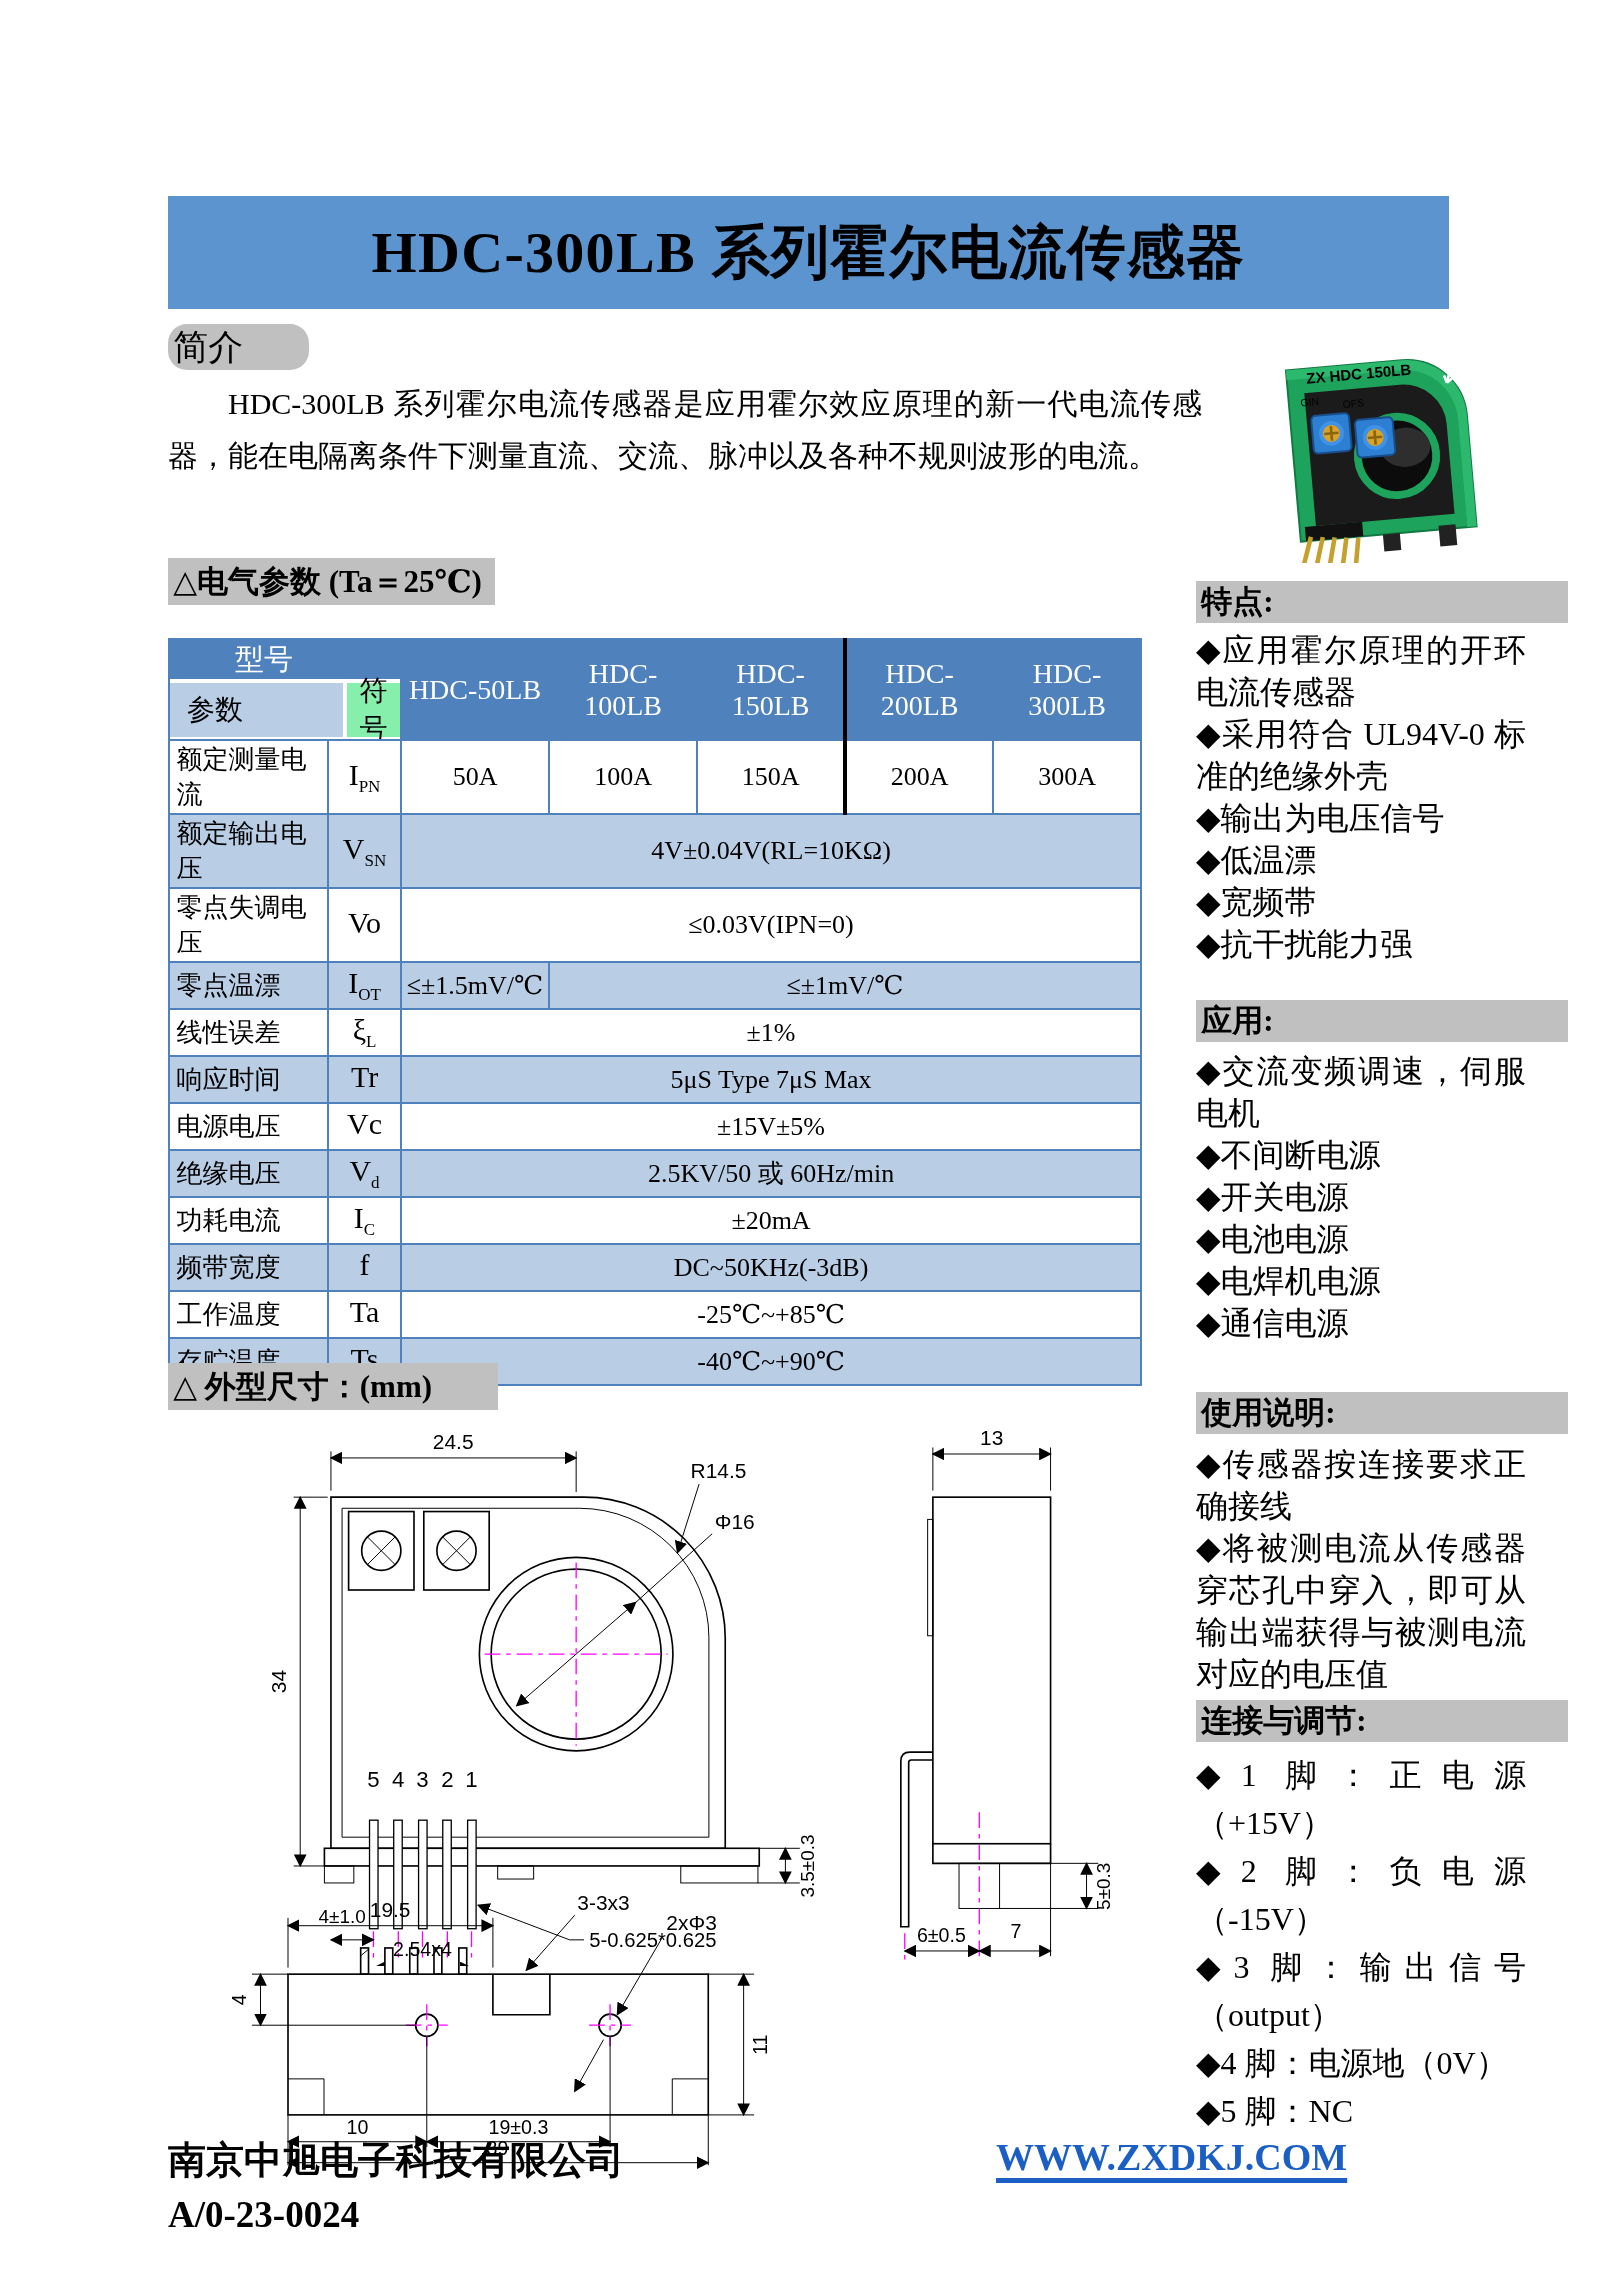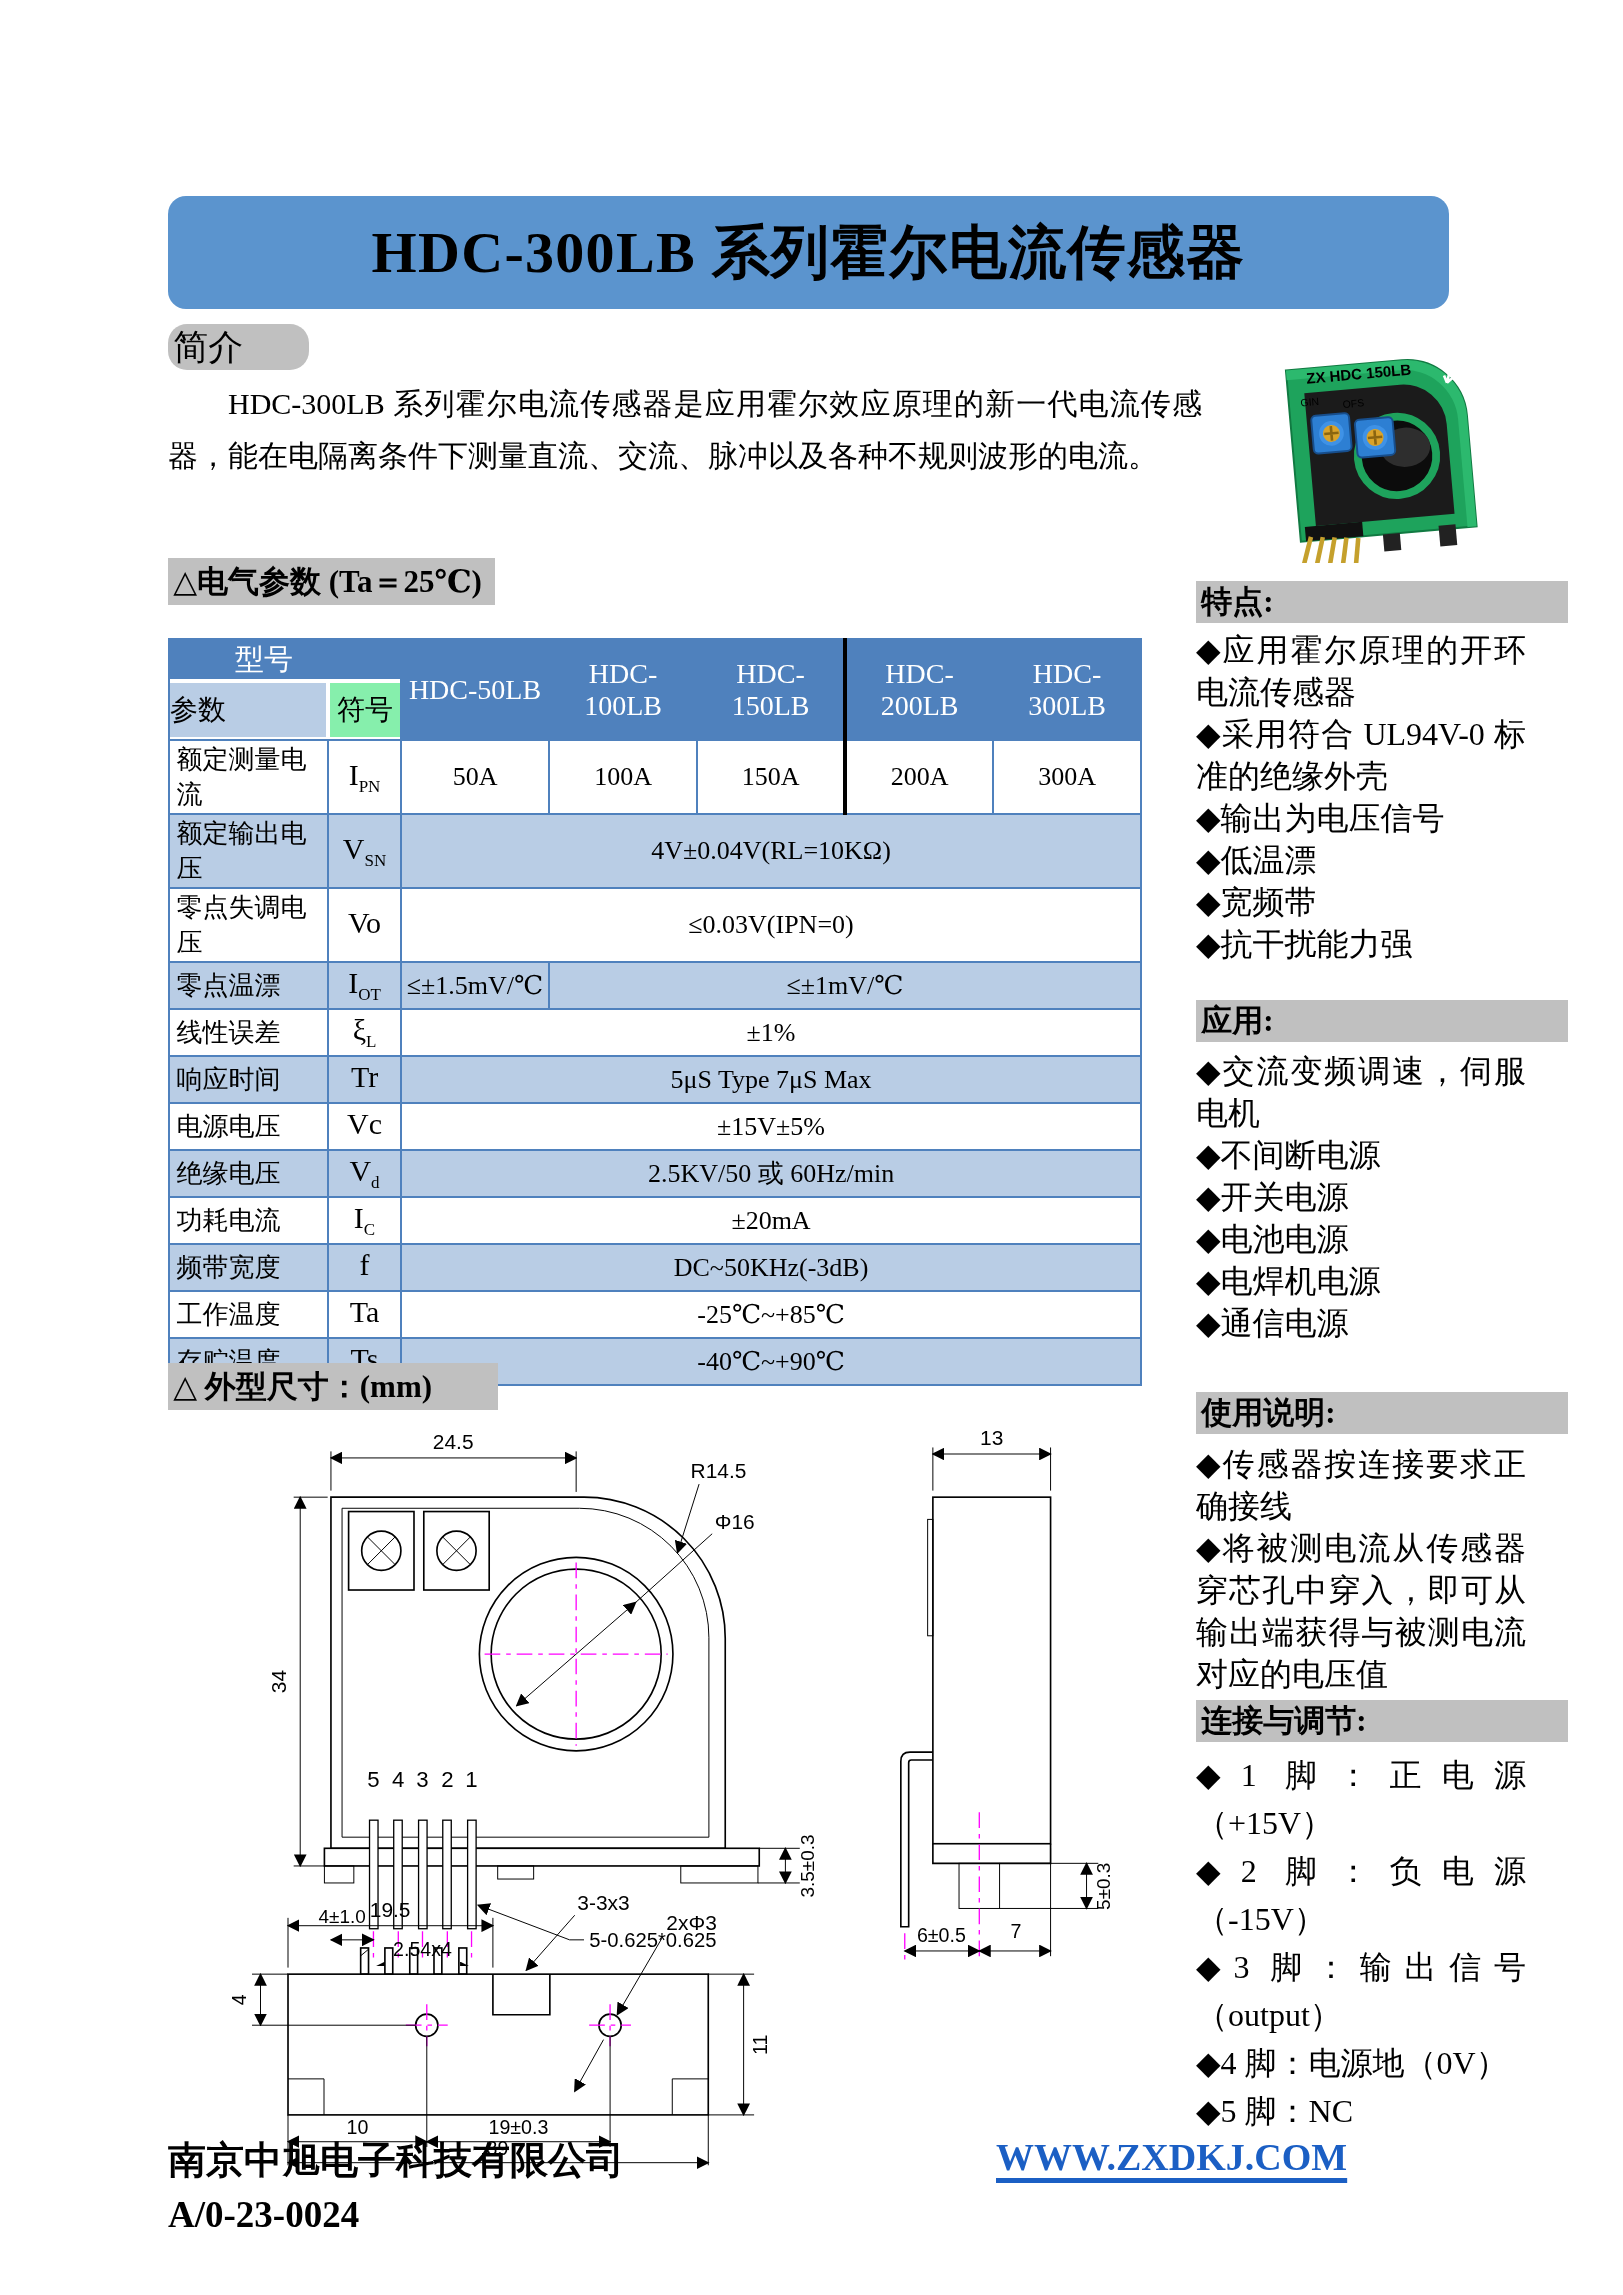--- a/index.html
+++ b/index.html
@@ -2,21 +2,21 @@
 <html style="font-size:10.5px"><head>
 <meta charset="utf-8">
 <style>
   html,body{margin:0;padding:0;background:#888;}
   .page{position:relative;width:1623px;height:2295px;background:#fff;
         font-family:"Liberation Serif","DejaVu Serif",serif;color:#000;overflow:hidden;}
   .abs{position:absolute;}
   
   .banner{left:168px;top:196px;width:1281px;height:113px;background:#5b94ce;
           display:flex;align-items:center;justify-content:center;
-          font-size:58px;font-weight:bold;letter-spacing:1.3px;border-radius:18px;}
+          font-size:58px;font-weight:bold;letter-spacing:1.3px;}
   
   .gray{background:#c0c0c0;display:flex;align-items:center;padding-left:5.2px;box-sizing:border-box;}
   .h-intro{left:168px;top:324px;width:141px;height:46px;font-size:35px;border-radius:19px;}
   .h-elec{left:168px;top:558px;width:327px;height:47px;font-size:31px;font-weight:bold;}
   .h-dim{left:168px;top:1363px;width:330px;height:47px;font-size:31px;font-weight:bold;}
   .sidebar-h{left:1196px;width:372px;height:42px;font-size:31px;font-weight:bold;}
   
   .intro-p{left:168px;top:378px;width:1034px;font-size:30px;line-height:52px;
            text-align:justify;text-indent:2em;}
   
@@ -27,21 +27,21 @@
   .tblwrap{left:168px;top:638px;}
   table{border-collapse:collapse;table-layout:fixed;width:974px;}
   col.c1{width:159px;} col.c2{width:73px;} col.cm{width:148px;}
   th,td{border:2.6px solid #4f81bd;overflow:hidden;}
   th.model{background:#4f81bd;color:#fff;font-weight:normal;font-size:28px;height:97px;text-align:center;}
   th.corner{padding:0;background:#fff;vertical-align:top;}
   .corner-top{height:39px;background:#4f81bd;color:#fff;font-size:29px;font-weight:normal;
               display:flex;align-items:center;padding-left:65px;}
   .corner-bot{display:flex;gap:3.9px;padding-top:3.9px;height:54px;background:#fff;}
   .corner-bot .pbox{width:156px;background:#b9cde5;display:flex;align-items:center;
-                    padding-left:0;font-size:28px;font-weight:normal;}
+                    padding-left:17px;font-size:28px;font-weight:normal;}
   .corner-bot .sbox{flex:1;background:#86efac;display:flex;align-items:center;justify-content:center;
                     font-size:28px;font-weight:normal;}
   tbody tr{height:47px;padding-left:12px;}
   tbody tr:nth-child(even){background:#b9cde5;}
   td.param{font-size:26px;padding-left:6.5px;}
   td.sym{font-size:30px;text-align:center;}
   td.sym sub{font-size:17px;}
   td.val{font-size:26px;text-align:center;}
   .bl{border-left:4.6px solid #000 !important;}
   

